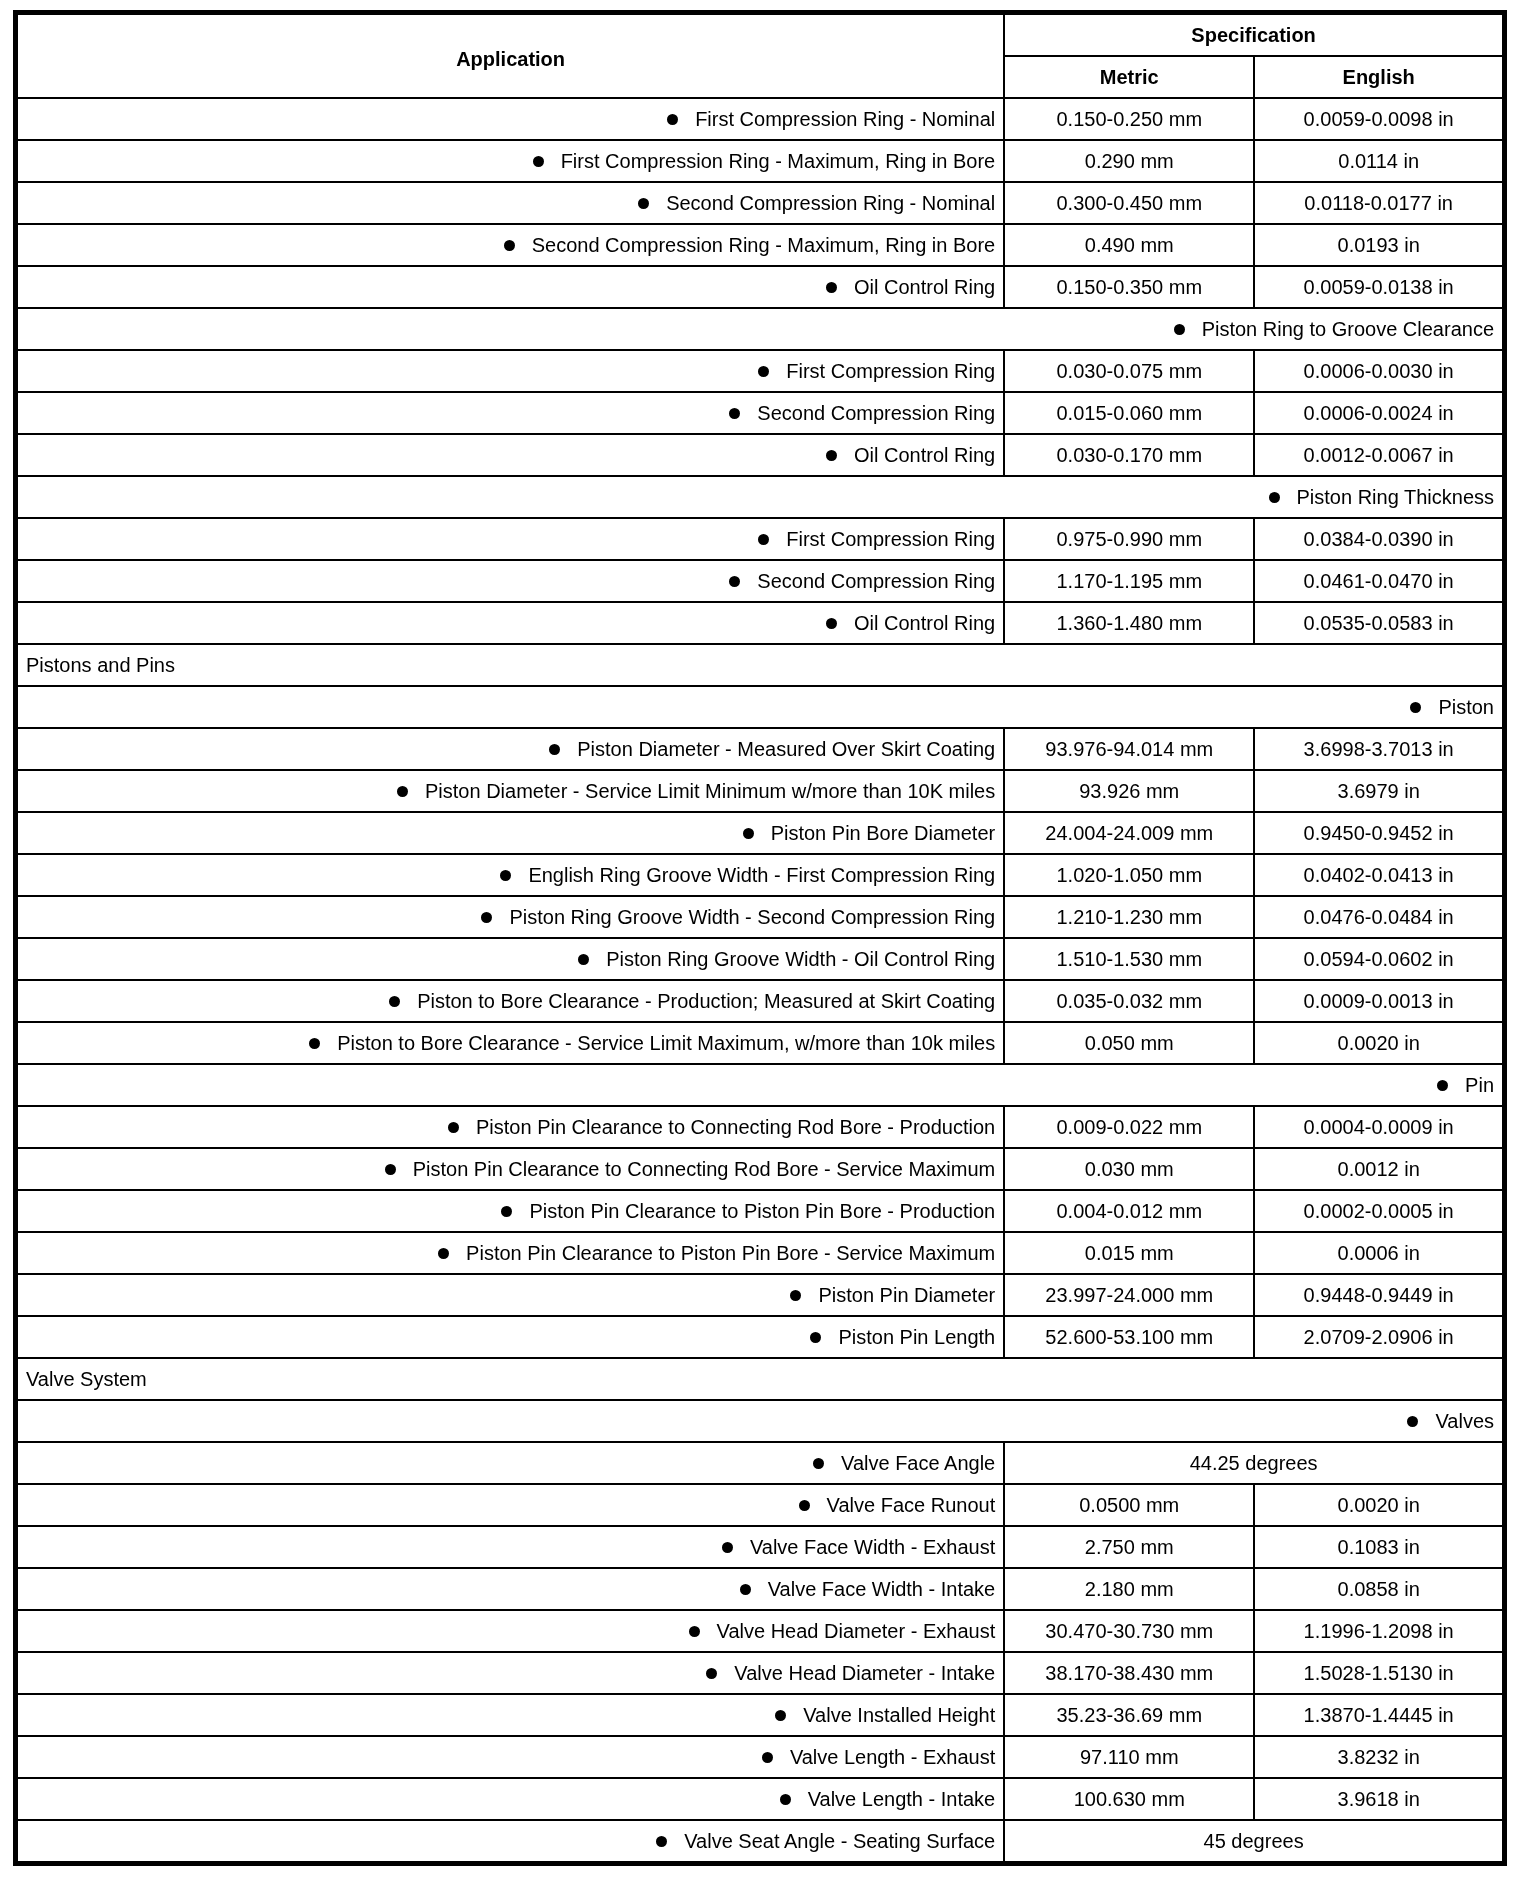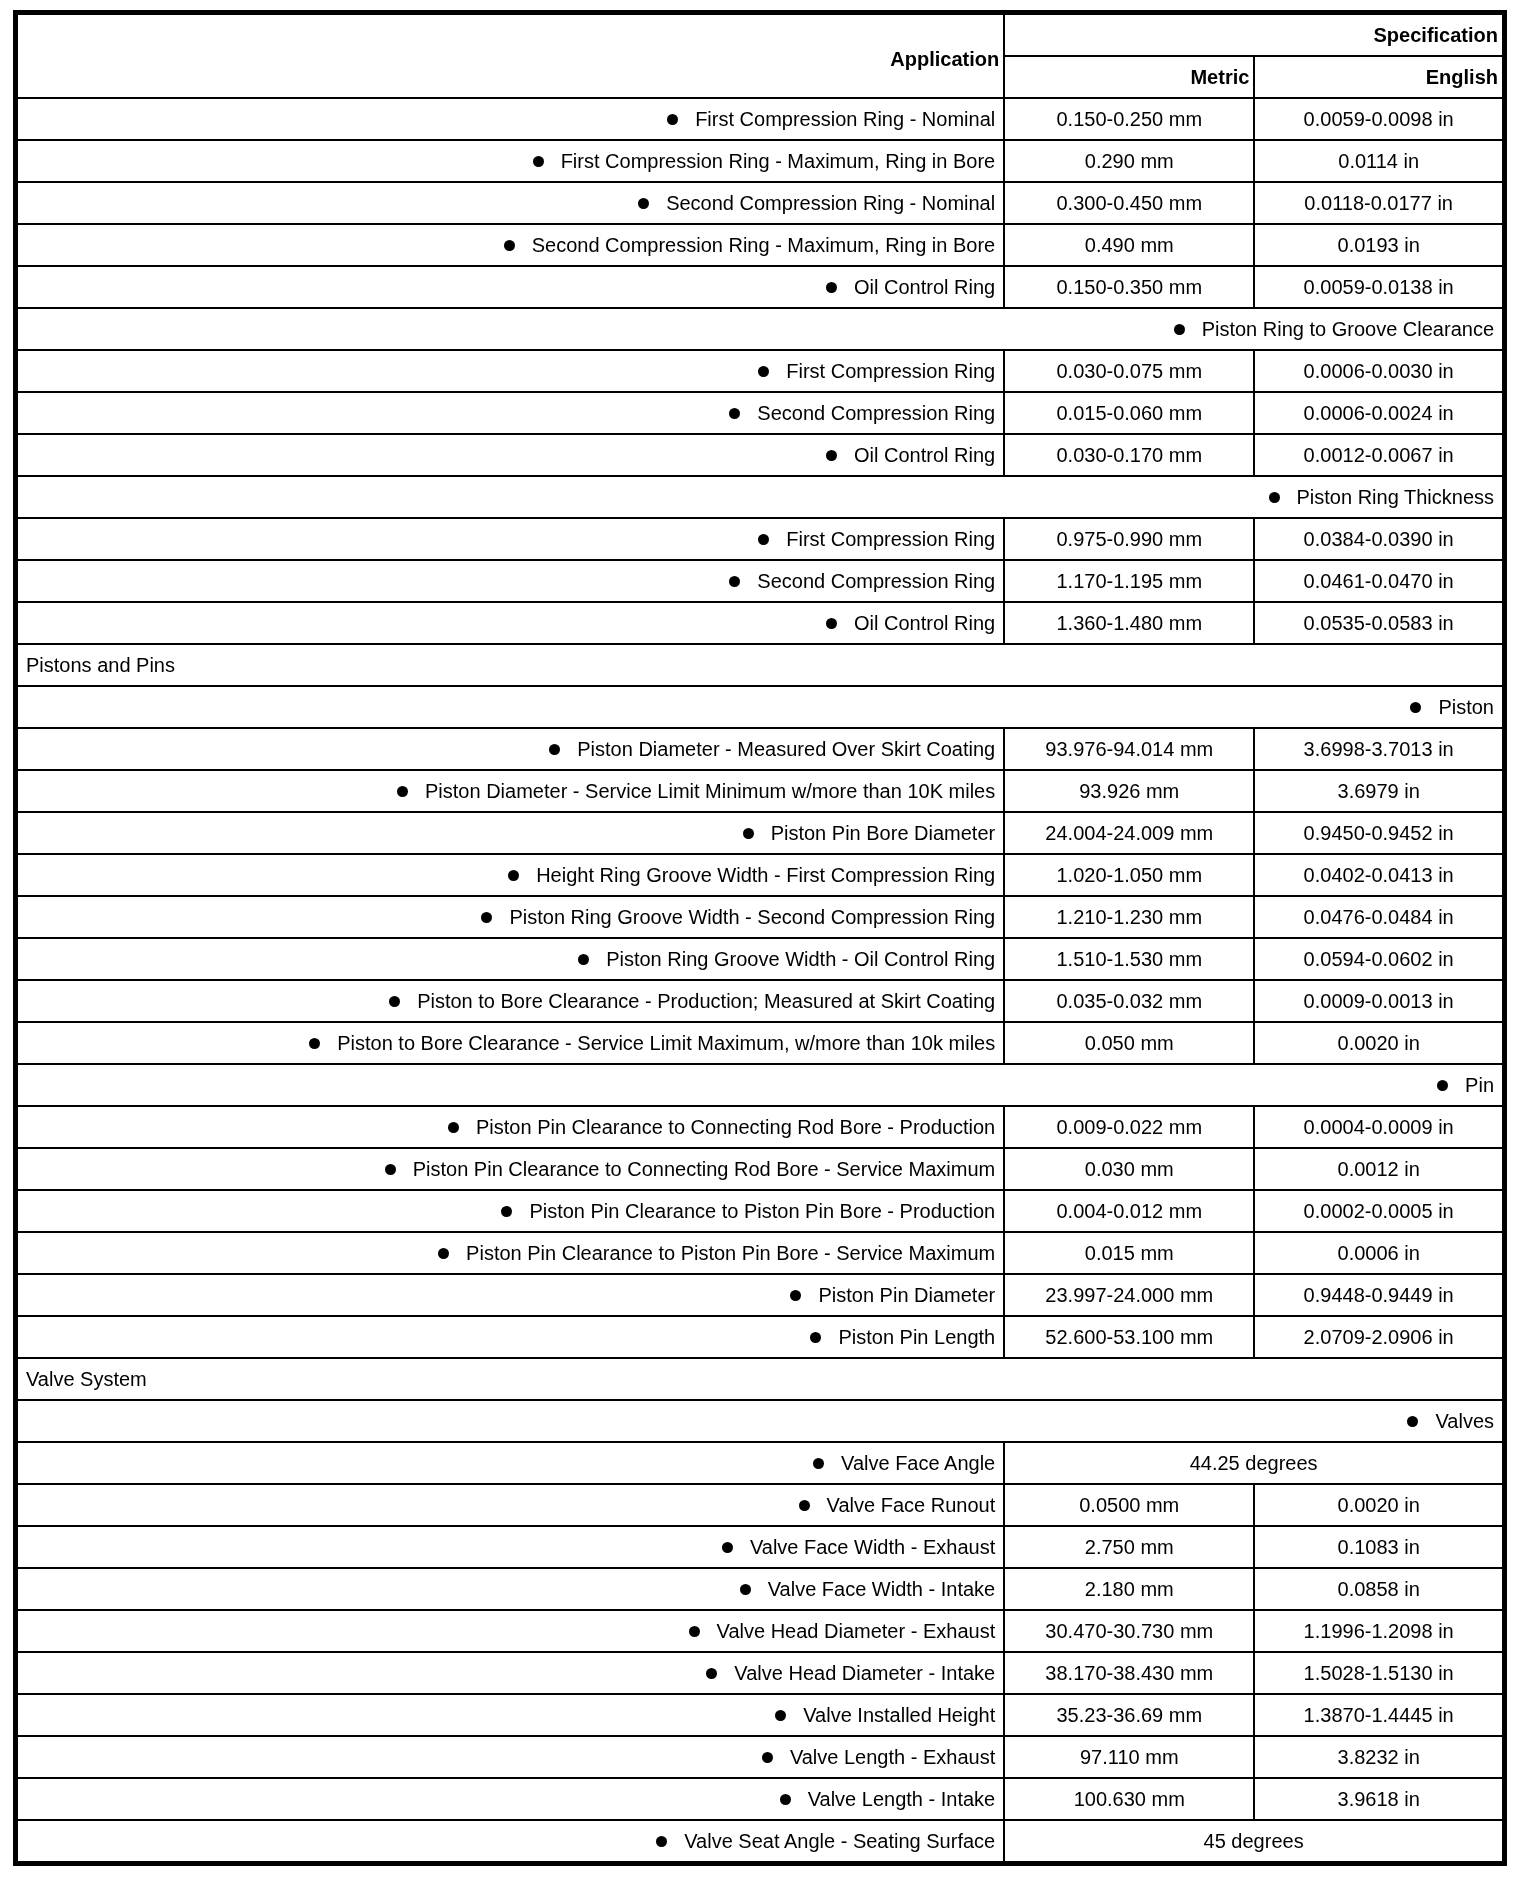--- a/index.html
+++ b/index.html
@@ -25,22 +25,22 @@
   col.col-english { width: 16.8%; }
   th, td {
     border: 2px solid #000;
     font-size: 20px;
     line-height: 24px;
     vertical-align: middle;
     overflow: hidden;
   }
   th {
     font-weight: bold;
-    text-align: right;
-    padding: 8px 4px;
+    text-align: center;
+    padding: 8px 20px;
   }
   th.app-head { padding-top: 14px; }
   td.val {
     text-align: center;
     padding: 8px 6px;
     white-space: nowrap;
   }
   td.app {
     text-align: right;
     padding: 8px 8px 8px 8px;
@@ -157,21 +157,21 @@
           <td class="app"><span class="bullet"></span><span>Piston Diameter - Service Limit Minimum w/more than 10K miles</span></td>
           <td class="val">93.926 mm</td>
           <td class="val">3.6979 in</td>
         </tr>
         <tr>
           <td class="app"><span class="bullet"></span><span>Piston Pin Bore Diameter</span></td>
           <td class="val">24.004-24.009 mm</td>
           <td class="val">0.9450-0.9452 in</td>
         </tr>
         <tr>
-          <td class="app"><span class="bullet"></span><span>Height Ring Groove Width - First Compression Ring</span></td>
+          <td class="app"><span class="bullet"></span><span>English Ring Groove Width - First Compression Ring</span></td>
           <td class="val">1.020-1.050 mm</td>
           <td class="val">0.0402-0.0413 in</td>
         </tr>
         <tr>
           <td class="app"><span class="bullet"></span><span>Piston Ring Groove Width - Second Compression Ring</span></td>
           <td class="val">1.210-1.230 mm</td>
           <td class="val">0.0476-0.0484 in</td>
         </tr>
         <tr>
           <td class="app"><span class="bullet"></span><span>Piston Ring Groove Width - Oil Control Ring</span></td>

